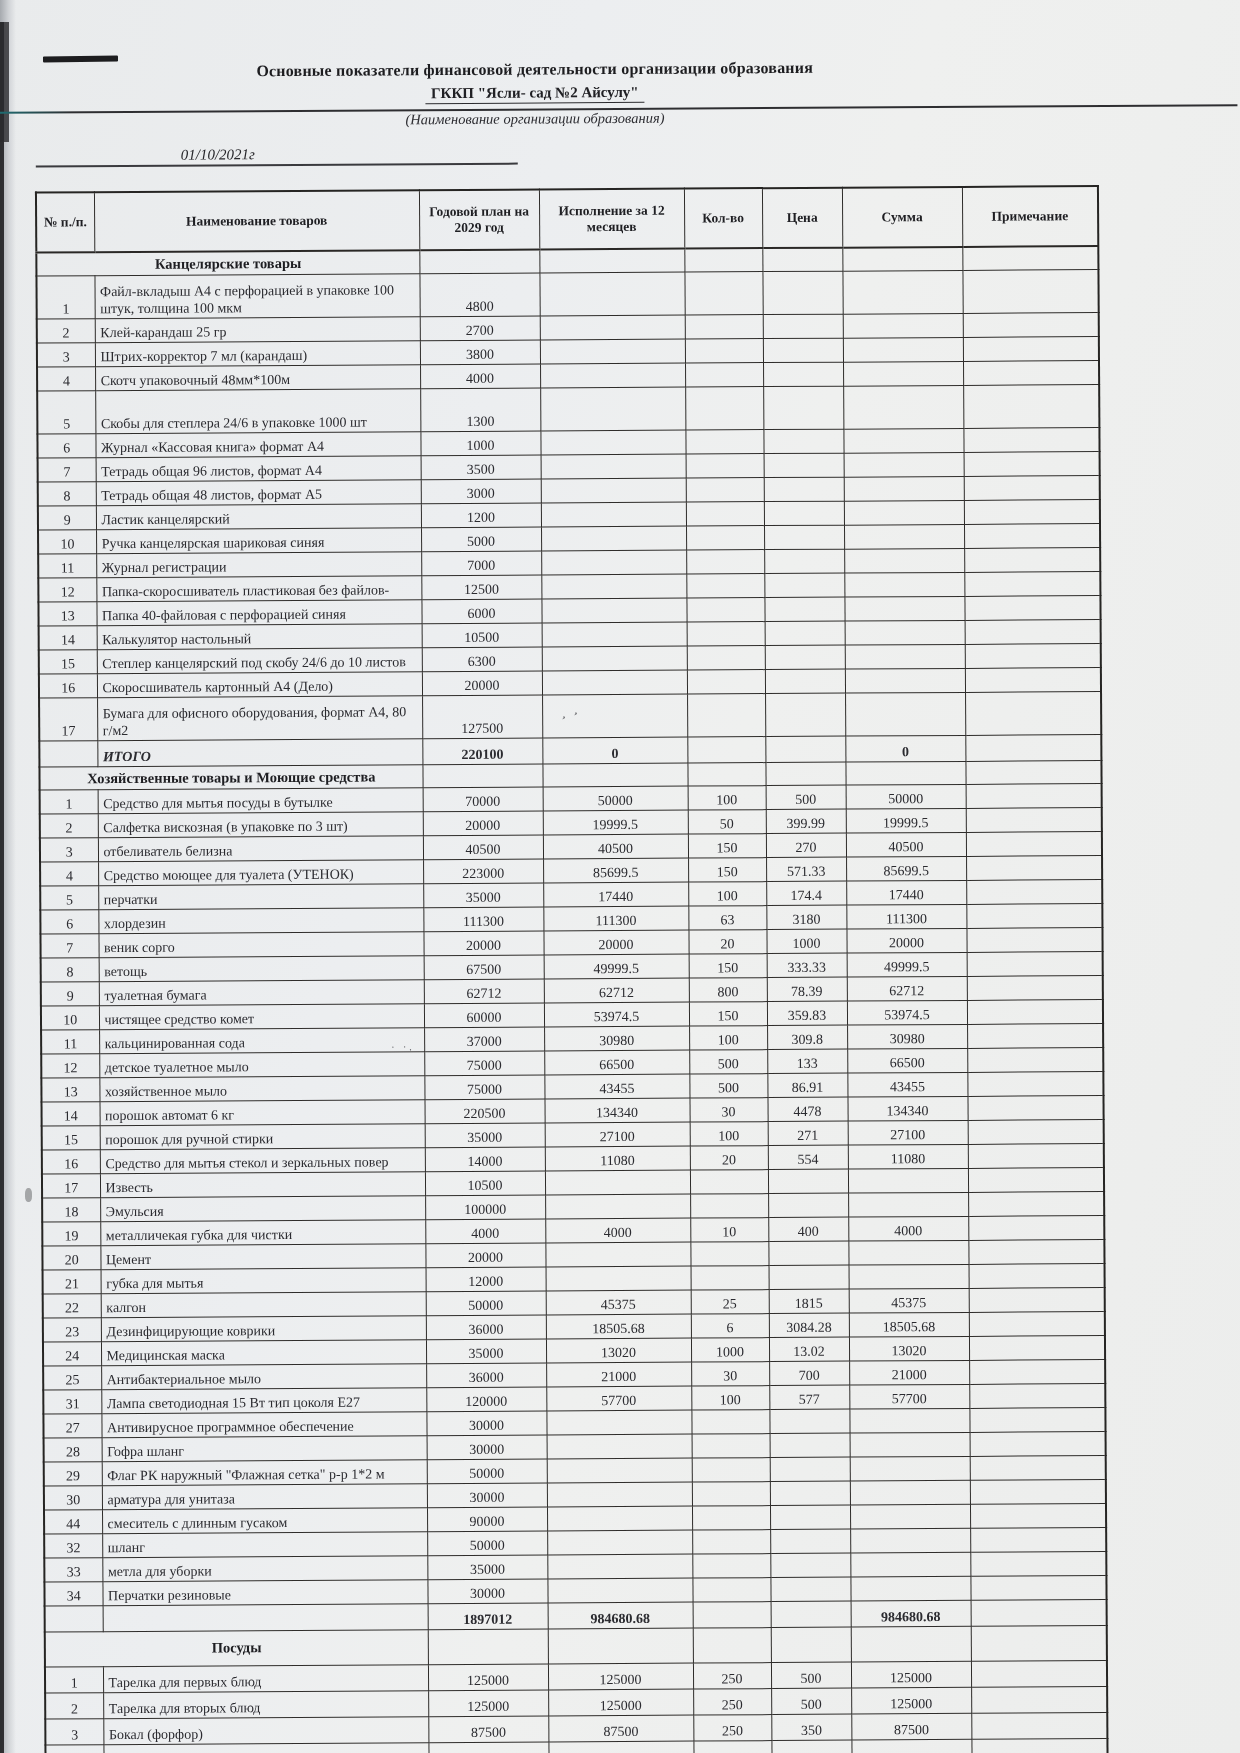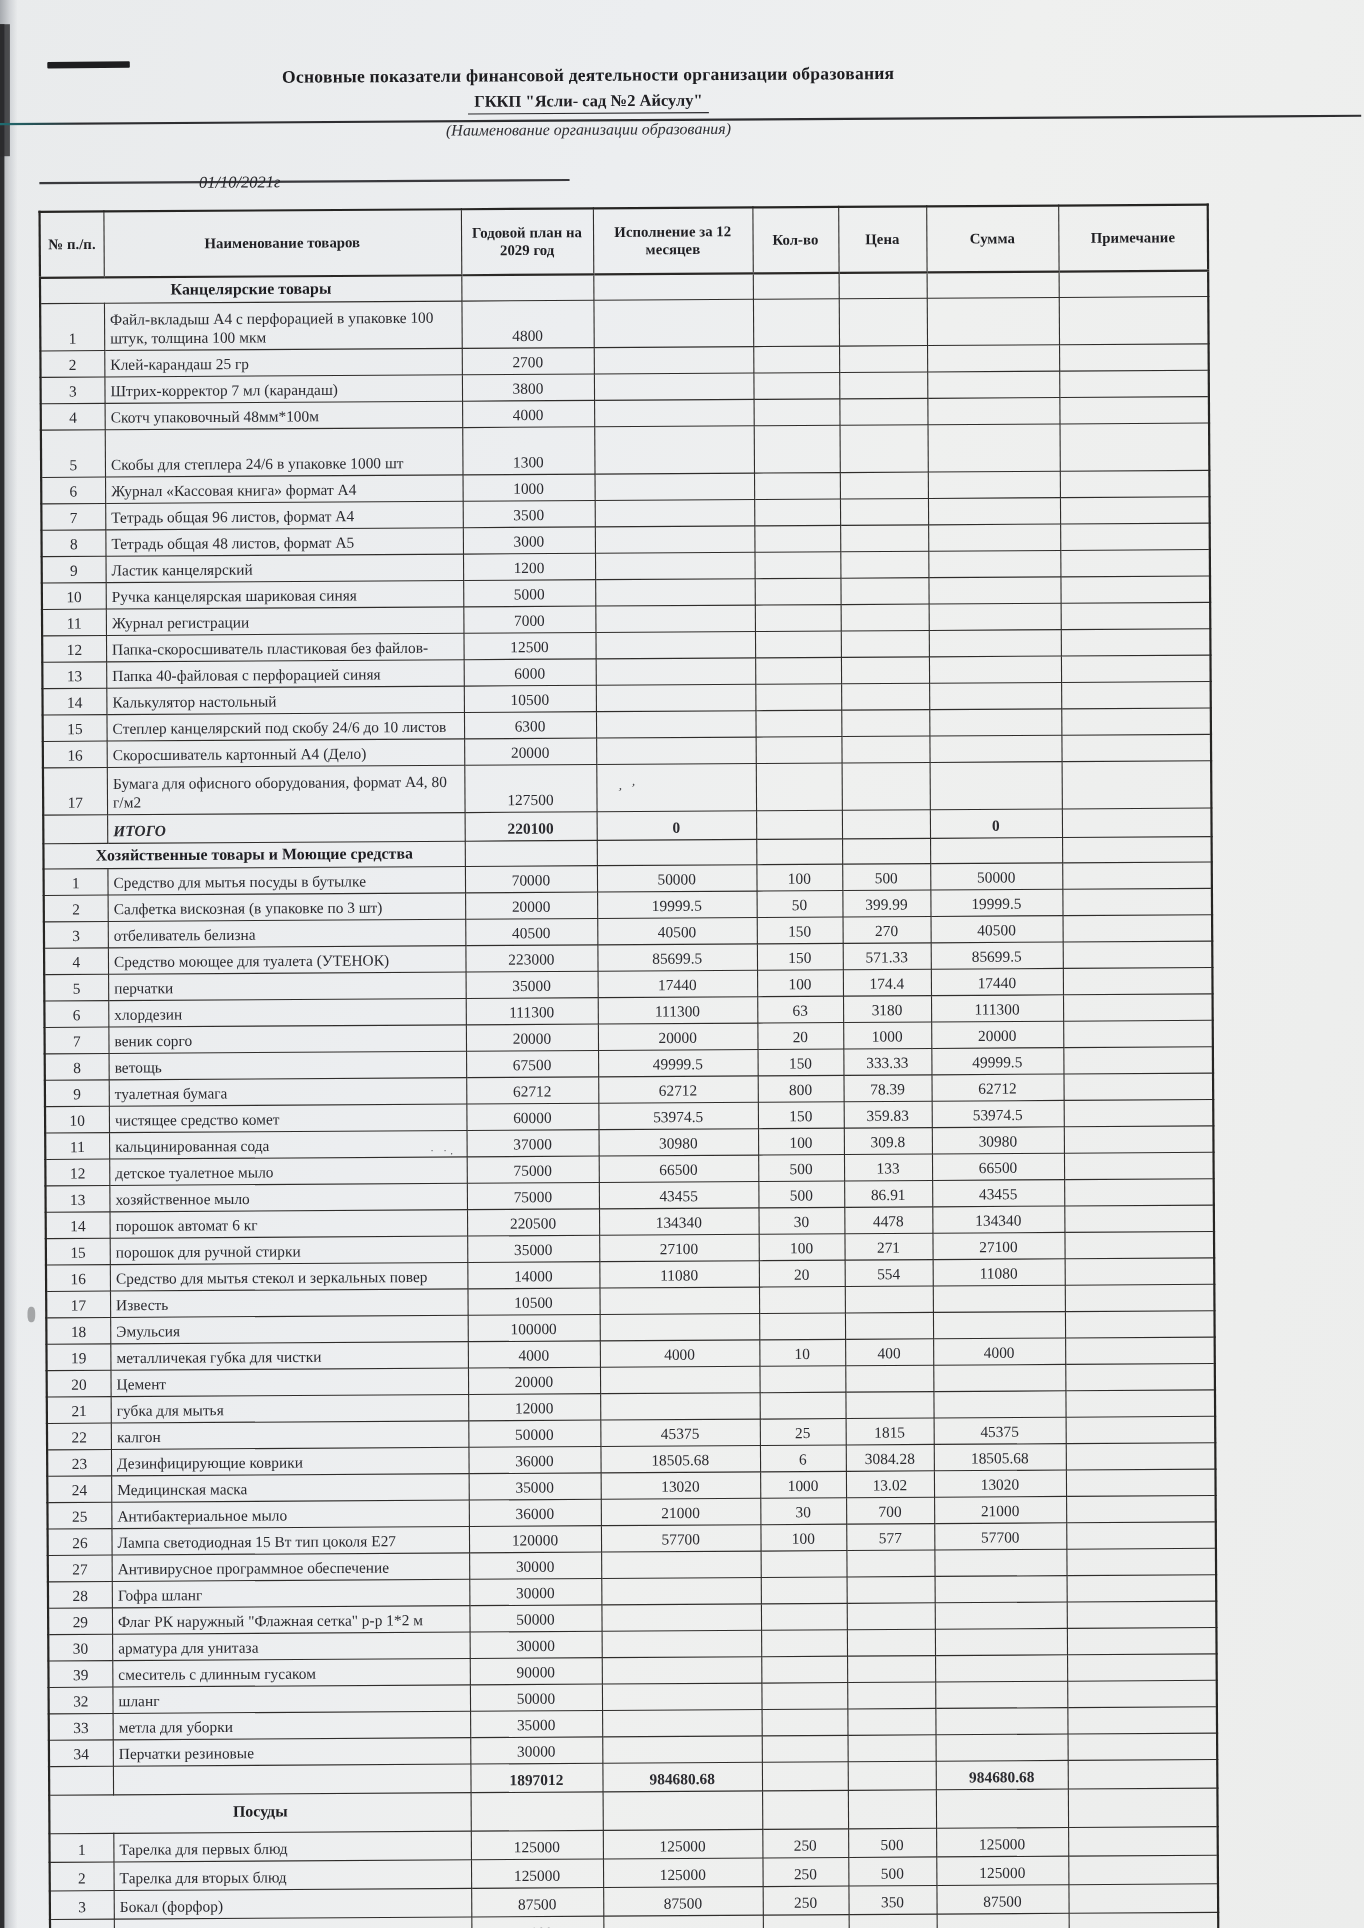--- a/index.html
+++ b/index.html
@@ -52,21 +52,21 @@
   .doc-title{font-size:16px;font-weight:bold;letter-spacing:.2px;color:#1d1d20;}
   .org-name{
     display:inline-block;margin-top:6px;font-size:15px;font-weight:bold;color:#202024;
     border-bottom:1.6px solid #2b2b2e;padding:0 6px 1px;
   }
   .head-rule{position:absolute;left:0;top:108px;width:1240px;height:2px;
     background:linear-gradient(90deg,#1f6f74 0%,#2e2e31 6%,#2e2e31 100%);}
   .org-caption{margin-top:7px;font-size:14.5px;font-style:italic;color:#2e2e33;}
   .date-line{position:absolute;left:38px;top:140px;width:482px;
     border-bottom:2px solid #3a3a3e;height:22px;}
-  .date-text{position:absolute;left:145px;top:16px;font-size:15px;font-style:italic;color:#27272b;}
+  .date-text{position:absolute;left:145px;top:4px;font-size:15px;font-style:italic;color:#27272b;}
 
   table.t{
     position:absolute;left:37px;top:188px;width:1062px;
     border-collapse:collapse;table-layout:fixed;
     font-size:14px;
   }
   .t td,.t th{
     border:1px solid #2f2d2b;
     padding:1px 5px;
     vertical-align:bottom;
@@ -581,21 +581,21 @@
             <td class="num">25</td>
             <td class="nm">Антибактериальное мыло</td>
             <td class="c">36000</td>
             <td class="c">21000</td>
             <td class="c">30</td>
             <td class="c">700</td>
             <td class="c">21000</td>
             <td class="c"></td>
           </tr>
           <tr class="data-row s2">
-            <td class="num">26</td>
+            <td class="num">31</td>
             <td class="nm">Лампа светодиодная 15 Вт тип цоколя Е27</td>
             <td class="c">120000</td>
             <td class="c">57700</td>
             <td class="c">100</td>
             <td class="c">577</td>
             <td class="c">57700</td>
             <td class="c"></td>
           </tr>
           <tr class="data-row s2">
             <td class="num">27</td>
@@ -631,21 +631,21 @@
             <td class="num">30</td>
             <td class="nm">арматура для унитаза</td>
             <td class="c">30000</td>
             <td class="c"></td>
             <td class="c"></td>
             <td class="c"></td>
             <td class="c"></td>
             <td class="c"></td>
           </tr>
           <tr class="data-row s2">
-            <td class="num">39</td>
+            <td class="num">44</td>
             <td class="nm">смеситель с длинным гусаком</td>
             <td class="c">90000</td>
             <td class="c"></td>
             <td class="c"></td>
             <td class="c"></td>
             <td class="c"></td>
             <td class="c"></td>
           </tr>
           <tr class="data-row s2">
             <td class="num">32</td>

